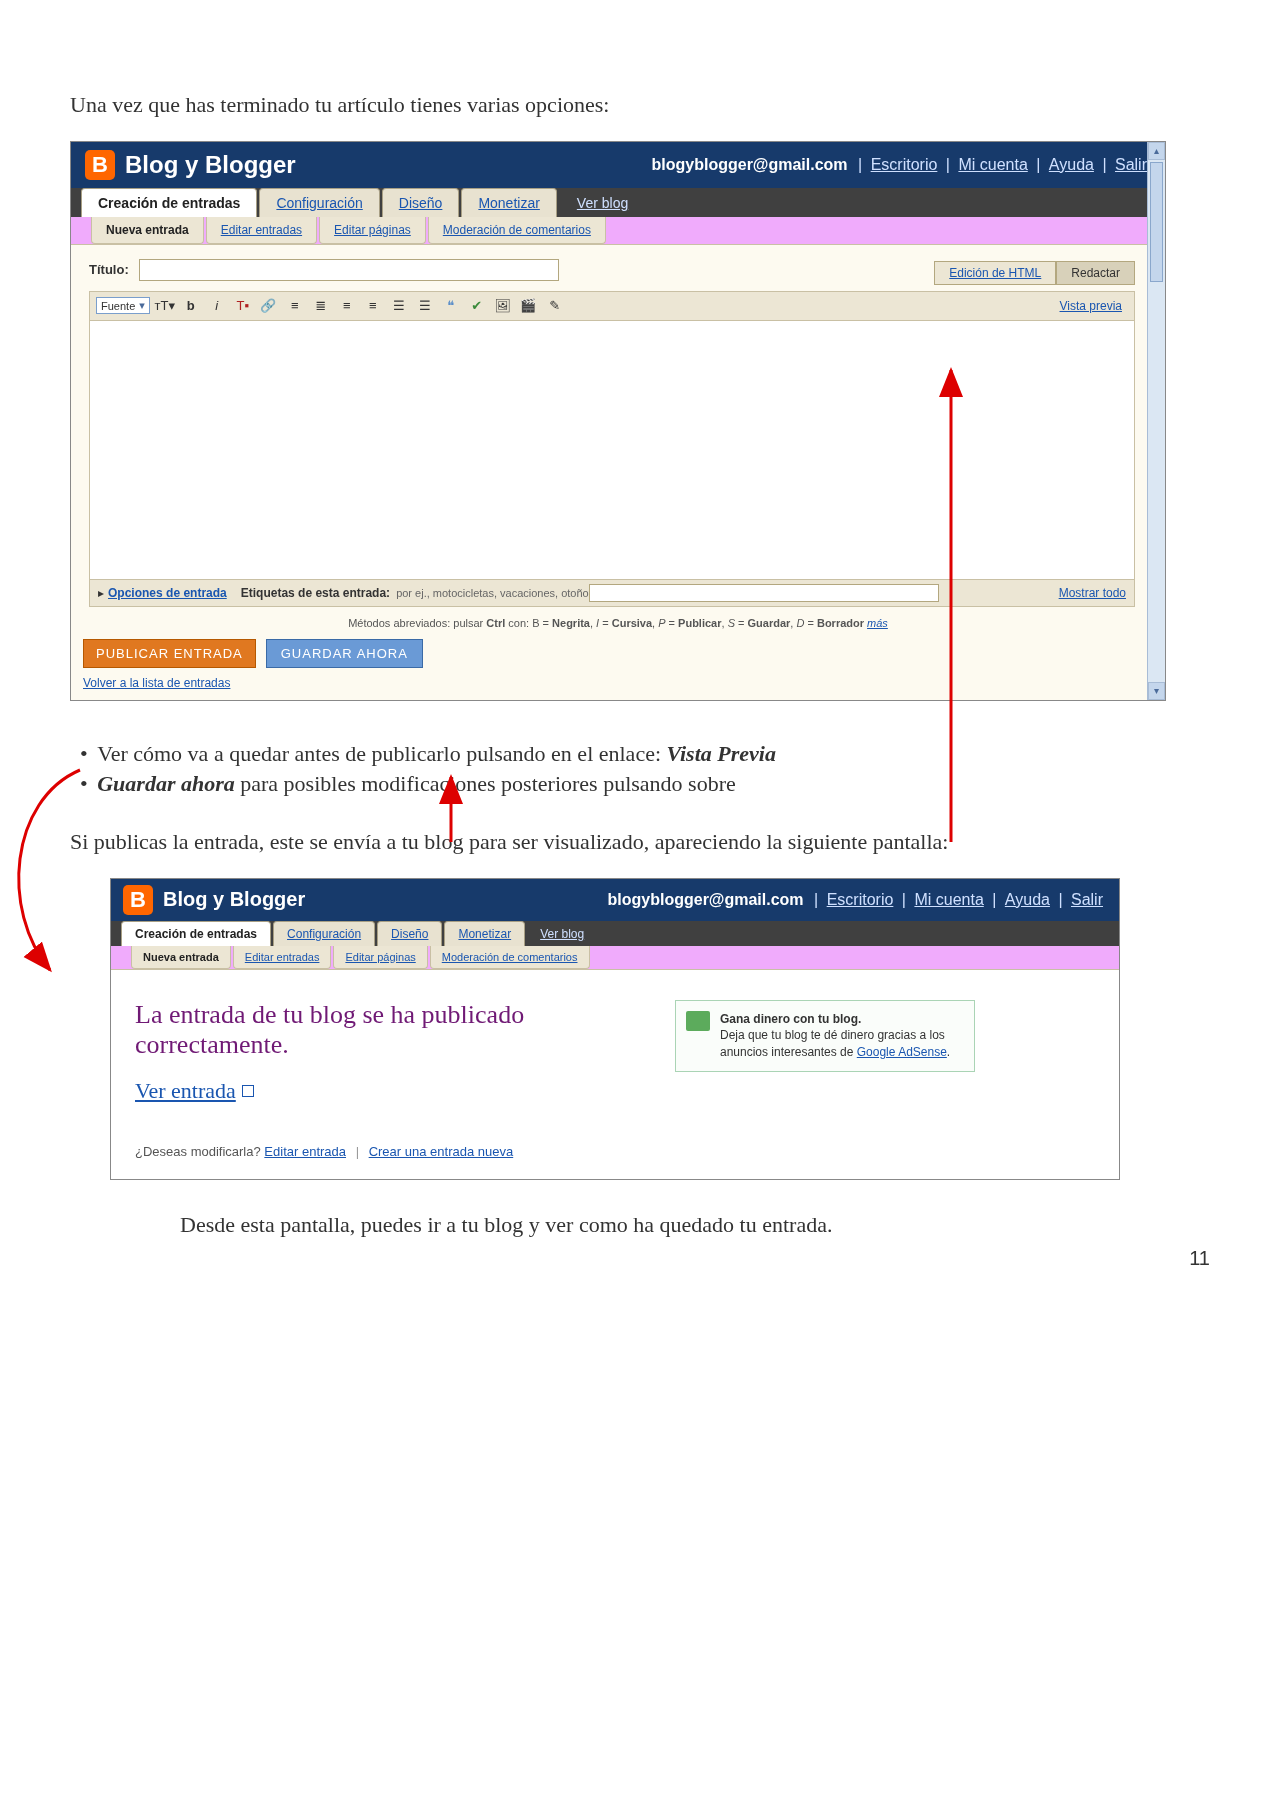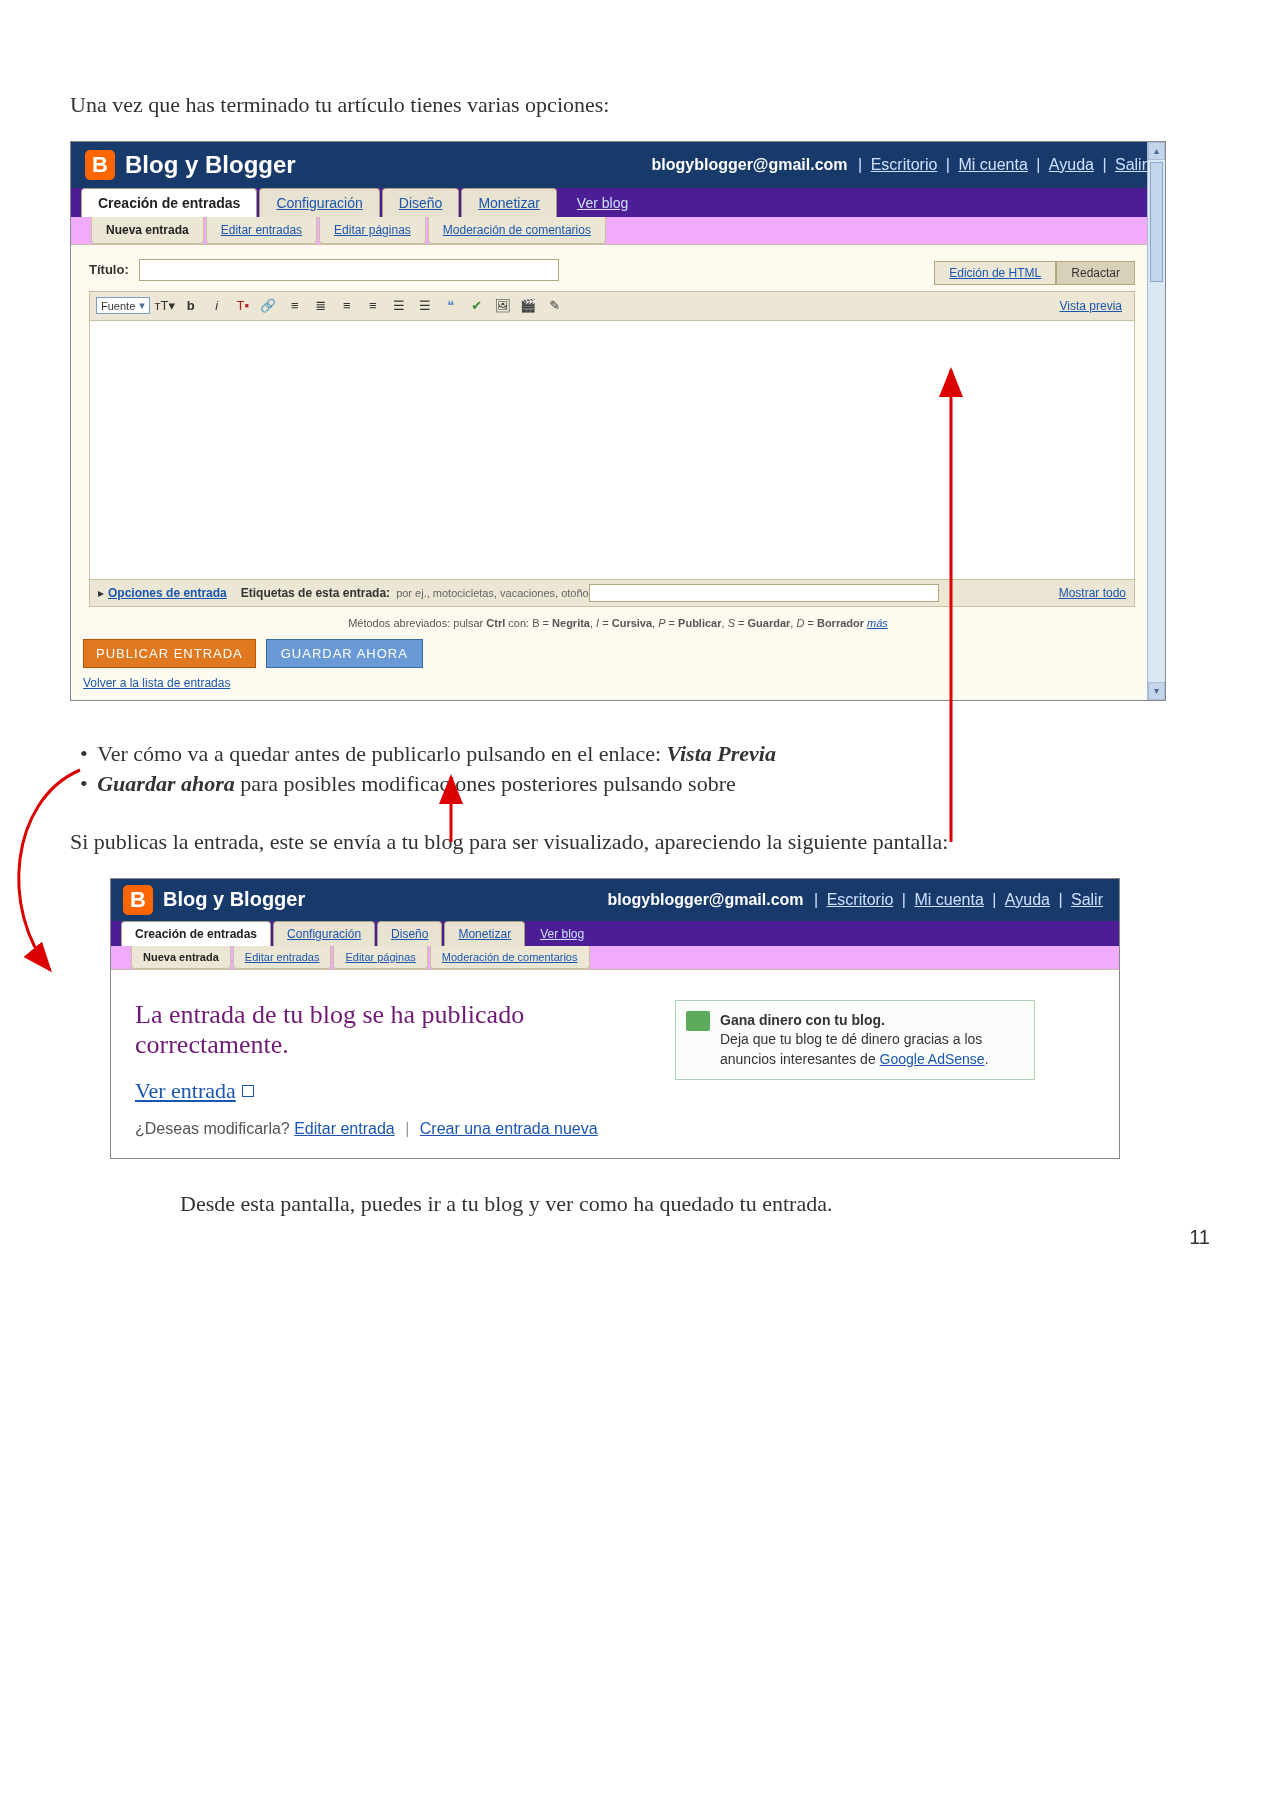--- a/index.html
+++ b/index.html
@@ -76,21 +76,21 @@
     font-weight: bold;
   }
   .header-links {
     font-size: 16px;
     color: #cfe0ff;
   }
   .header-links .email { color: #fff; font-weight: bold; margin-right: 6px; }
   .header-links a { color: #cfe0ff; text-decoration: underline; margin: 0 4px; cursor: pointer; }
 
   .tabs {
-    background: #4c1d95;
+    background: #404040;
     padding: 0 0 0 10px;
   }
   .tabs-row {
     display: flex;
     align-items: flex-end;
   }
   .tab {
     padding: 6px 16px;
     font-size: 14px;
     color: #1a56b0;
@@ -390,34 +390,34 @@
     margin-top: 4px;
   }
   .ext-icon {
     width: 12px;
     height: 12px;
     border: 1px solid #1a56b0;
     position: relative;
     display: inline-block;
   }
   .modify-line {
-    font-size: 16px;
+    font-size: 13px;
     color: #555;
-    margin-top: 16px;
+    margin-top: 40px;
   }
   .modify-line a { color:#1a56b0; text-decoration:underline; cursor:pointer; }
   .modify-line .pipe { margin: 0 6px; color:#999; }
 
   .ad-box {
     border: 1px solid #aad4b5;
     background: #fafdfa;
     padding: 10px 14px 10px 44px;
-    font-size: 14px;
+    font-size: 12px;
     color: #333;
-    width: 360px;
+    width: 300px;
     position: relative;
     line-height: 1.4;
   }
   .ad-box .money-icon {
     position: absolute;
     left: 10px;
     top: 10px;
     width: 24px;
     height: 20px;
     background: #5cab5c;

